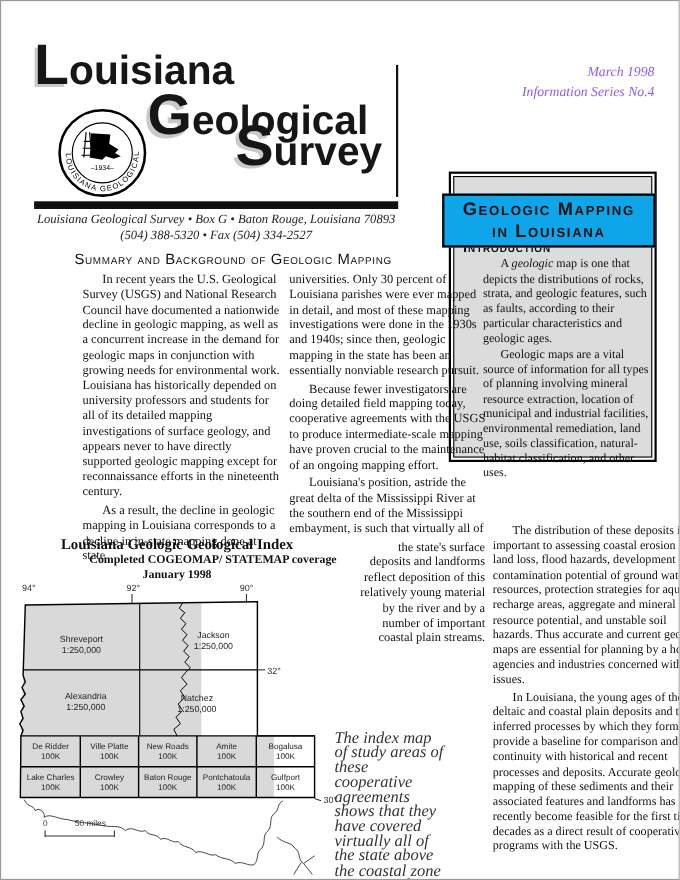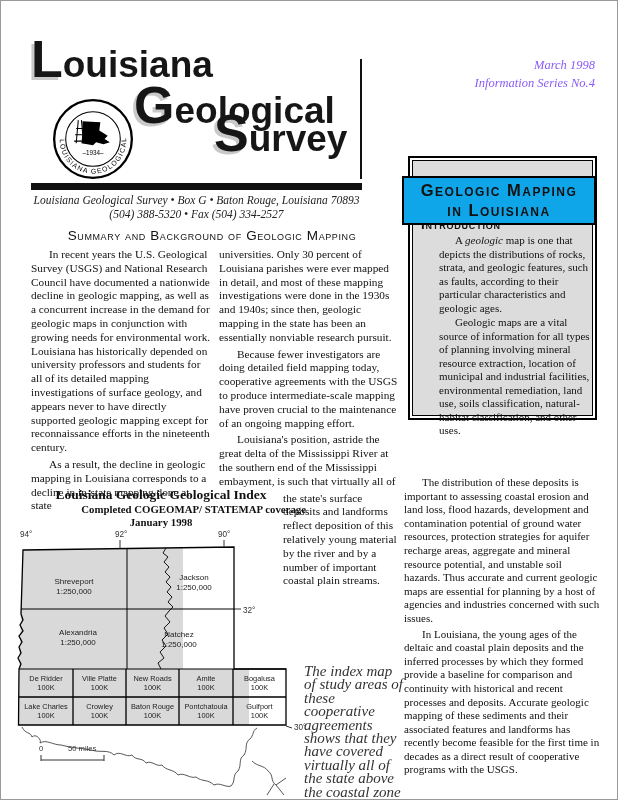--- a/index.html
+++ b/index.html
@@ -22,25 +22,25 @@
   .sidebar{position:absolute;left:400px;top:150px;width:200px;height:272px;}
   .sb-content{position:absolute;left:7px;top:5px;width:181px;height:256px;border:2.5px solid #000;background:#fff;padding:2px;}
   .sb-inner{width:100%;height:100%;border:1px solid #000;background:#dcdcdc;box-sizing:border-box;padding:52px 0 0 8px;}
   .sb-title{position:absolute;left:1px;top:13px;width:190px;background:#0ea5e9;border:2px solid #000;text-align:center;
     font-family:"Liberation Sans",sans-serif;font-weight:bold;font-variant:small-caps;font-size:16.5px;line-height:20px;letter-spacing:1.5px;padding:2px 0 3px 0;margin-top:12px;}
   .sb-head{font-family:"Liberation Sans",sans-serif;font-weight:bold;font-variant:small-caps;font-size:13.5px;letter-spacing:.8px;margin:4px 0 2px 0;}
   .sb-p{font-size:11px;line-height:13.5px;text-indent:16px;margin:0 0 1px 18px;}
   
   .headline{position:absolute;left:30px;top:227px;width:362px;text-align:center;
     font-family:"Liberation Sans",sans-serif;font-weight:normal;font-variant:small-caps;font-size:13.5px;letter-spacing:.6px;}
-  .col{position:absolute;font-size:11.3px;line-height:13.8px;text-align:left;}
+  .col{position:absolute;font-size:11.3px;line-height:13.8px;text-align:left;margin-left:44px;}
   .col p{margin:0 0 3px 0;text-indent:18px;}
   .col1{left:30px;top:247px;width:181px;}
   .col2{left:218px;top:247px;width:179px;}
-  .col2 .wrap{margin-left:64px;width:114px;}
+  .col2 .wrap{margin-left:64px;width:114px;text-align:right;}
   .col2 .wrap p{text-indent:0;}
   .col3{left:403px;top:475px;width:196px;font-size:11px;line-height:13.6px;}
   .col3 p{margin:0 0 2px 0;text-indent:18px;}
   
   .map-title{position:absolute;left:15px;top:486px;width:290px;text-align:center;font-weight:bold;}
   .map-title .t1{font-size:13.5px;line-height:16px;}
   .map-title .t2{font-size:10.8px;line-height:13px;text-align:right;}
   .map-title .t3{font-size:10.8px;line-height:13px;}
   .map-svg{position:absolute;left:15px;top:528px;width:320px;height:270px;}
   .caption{position:absolute;left:303px;top:664px;width:102px;font-style:italic;font-size:15px;line-height:13.4px;color:#333;}

